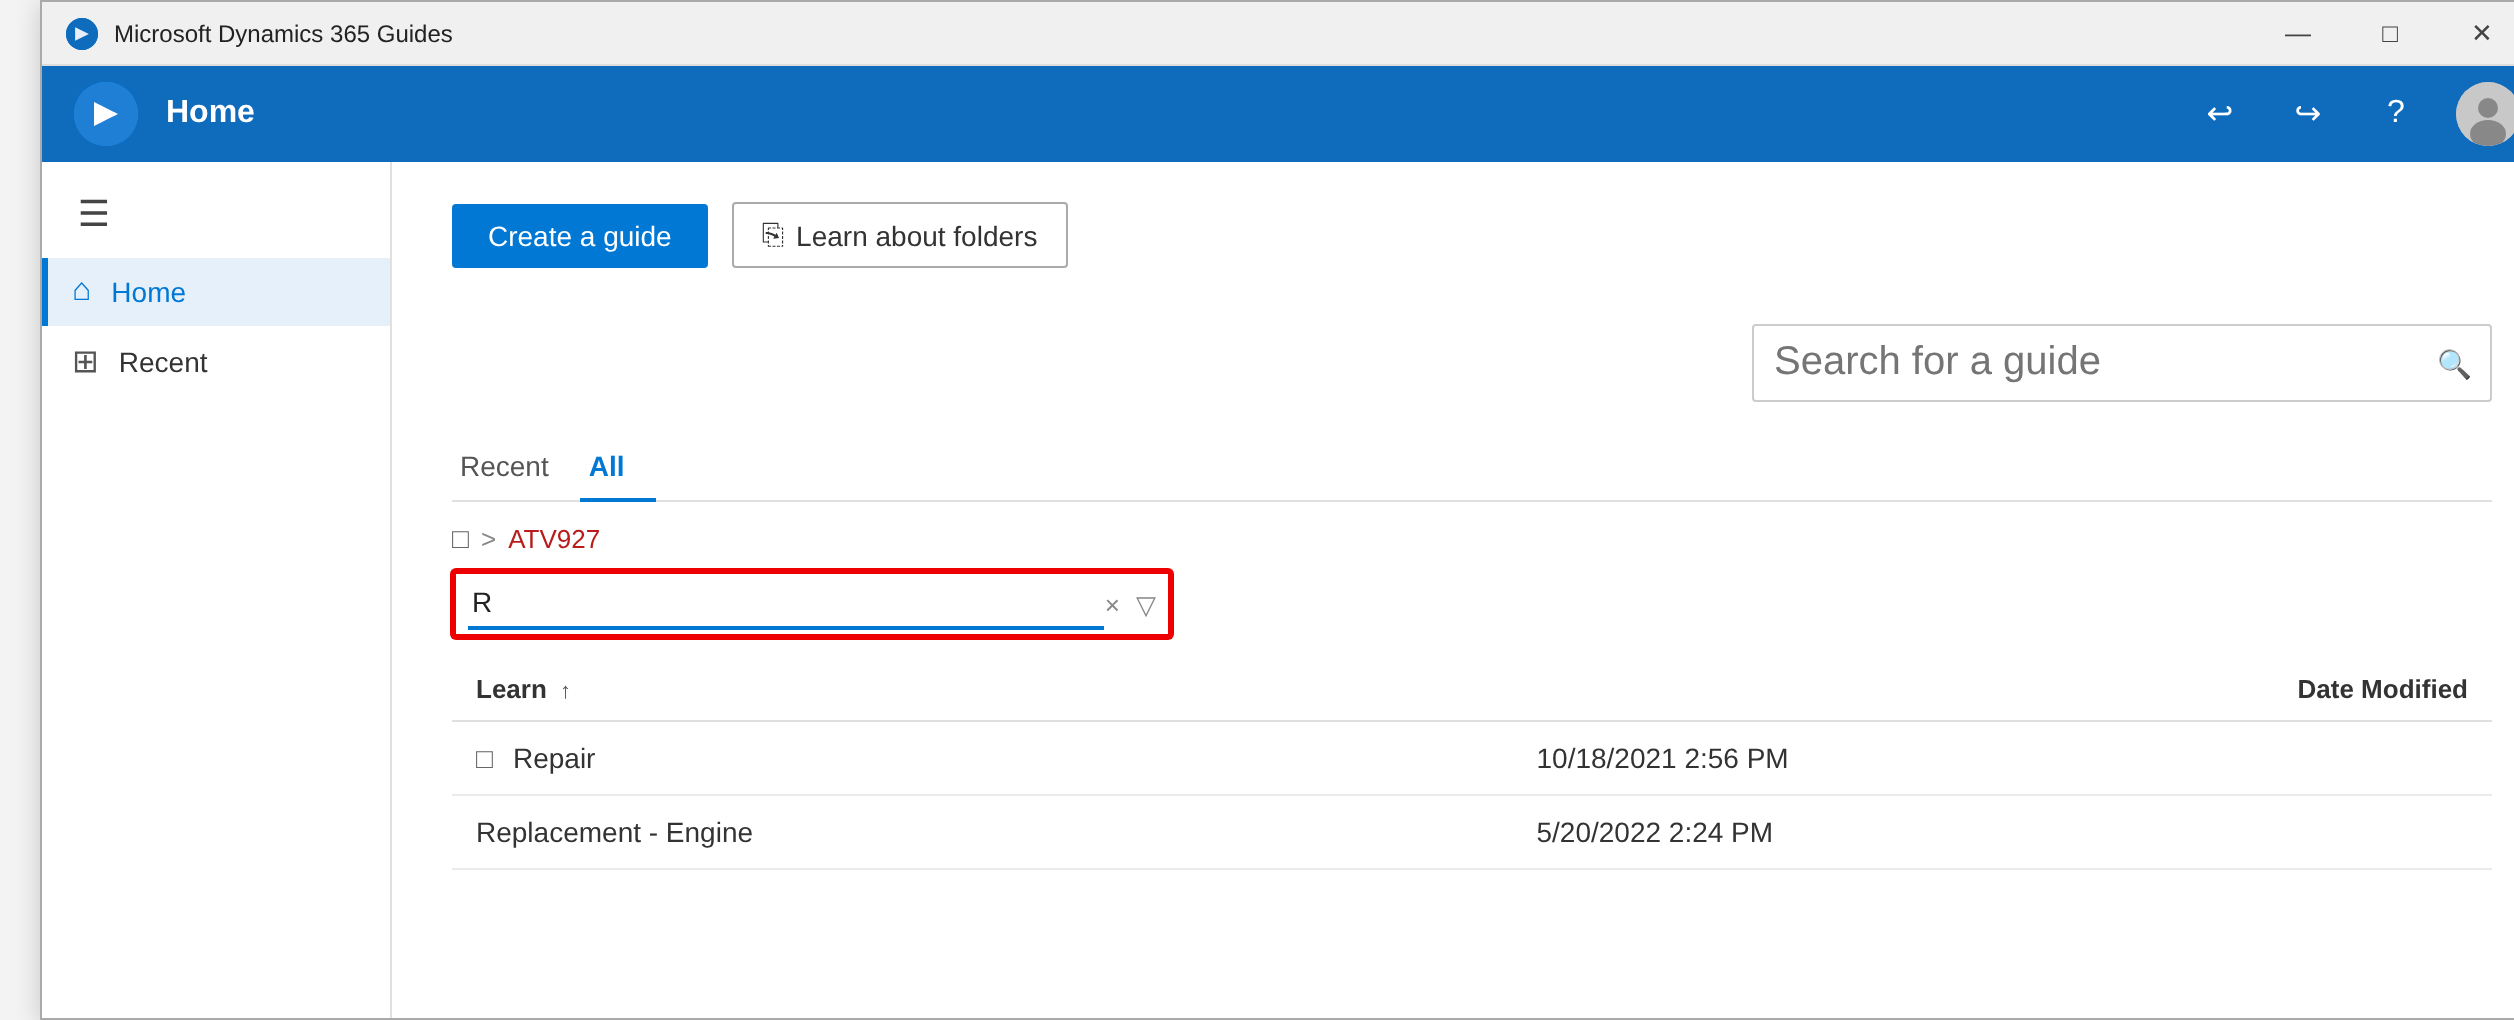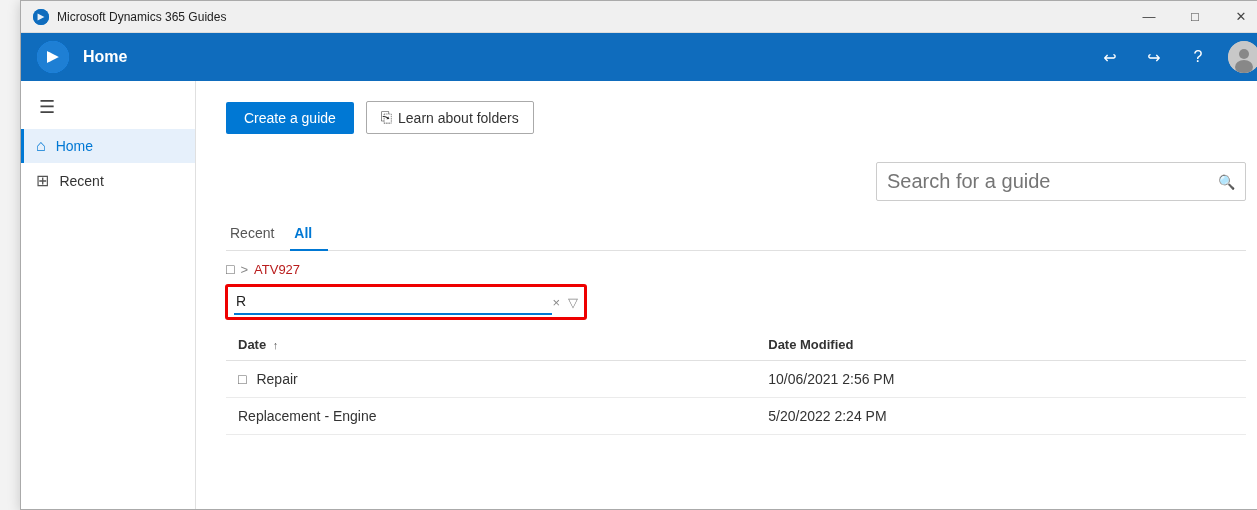--- a/index.html
+++ b/index.html
@@ -408,37 +408,37 @@
           <button class="filter-icon-btn">
             <span>▽</span>
           </button>
         </div>
       </div>
 
       <table class="data-table">
         <thead>
           <tr>
             <th style="cursor:pointer;">
-              <span>Date</span>
+              <span>Learn</span>
               <span class="sort-indicator">↑</span>
             </th>
-            <th style="cursor:pointer;">
+            <th style="cursor:pointer;text-align:right;">
               <span>Date Modified</span>
             </th>
           </tr>
         </thead>
         <tbody>
           <tr>
             <td>
               <div class="cell-with-icon">
                 <span class="row-folder-icon">□</span>
                 <span>Repair</span>
               </div>
             </td>
-            <td class="date-col">10/06/2021 2:56 PM</td>
+            <td class="date-col">10/18/2021 2:56 PM</td>
           </tr>
           <tr>
             <td>
               <div class="cell-with-icon">
                 <span>Replacement - Engine</span>
               </div>
             </td>
             <td class="date-col">5/20/2022 2:24 PM</td>
           </tr>
         </tbody>

